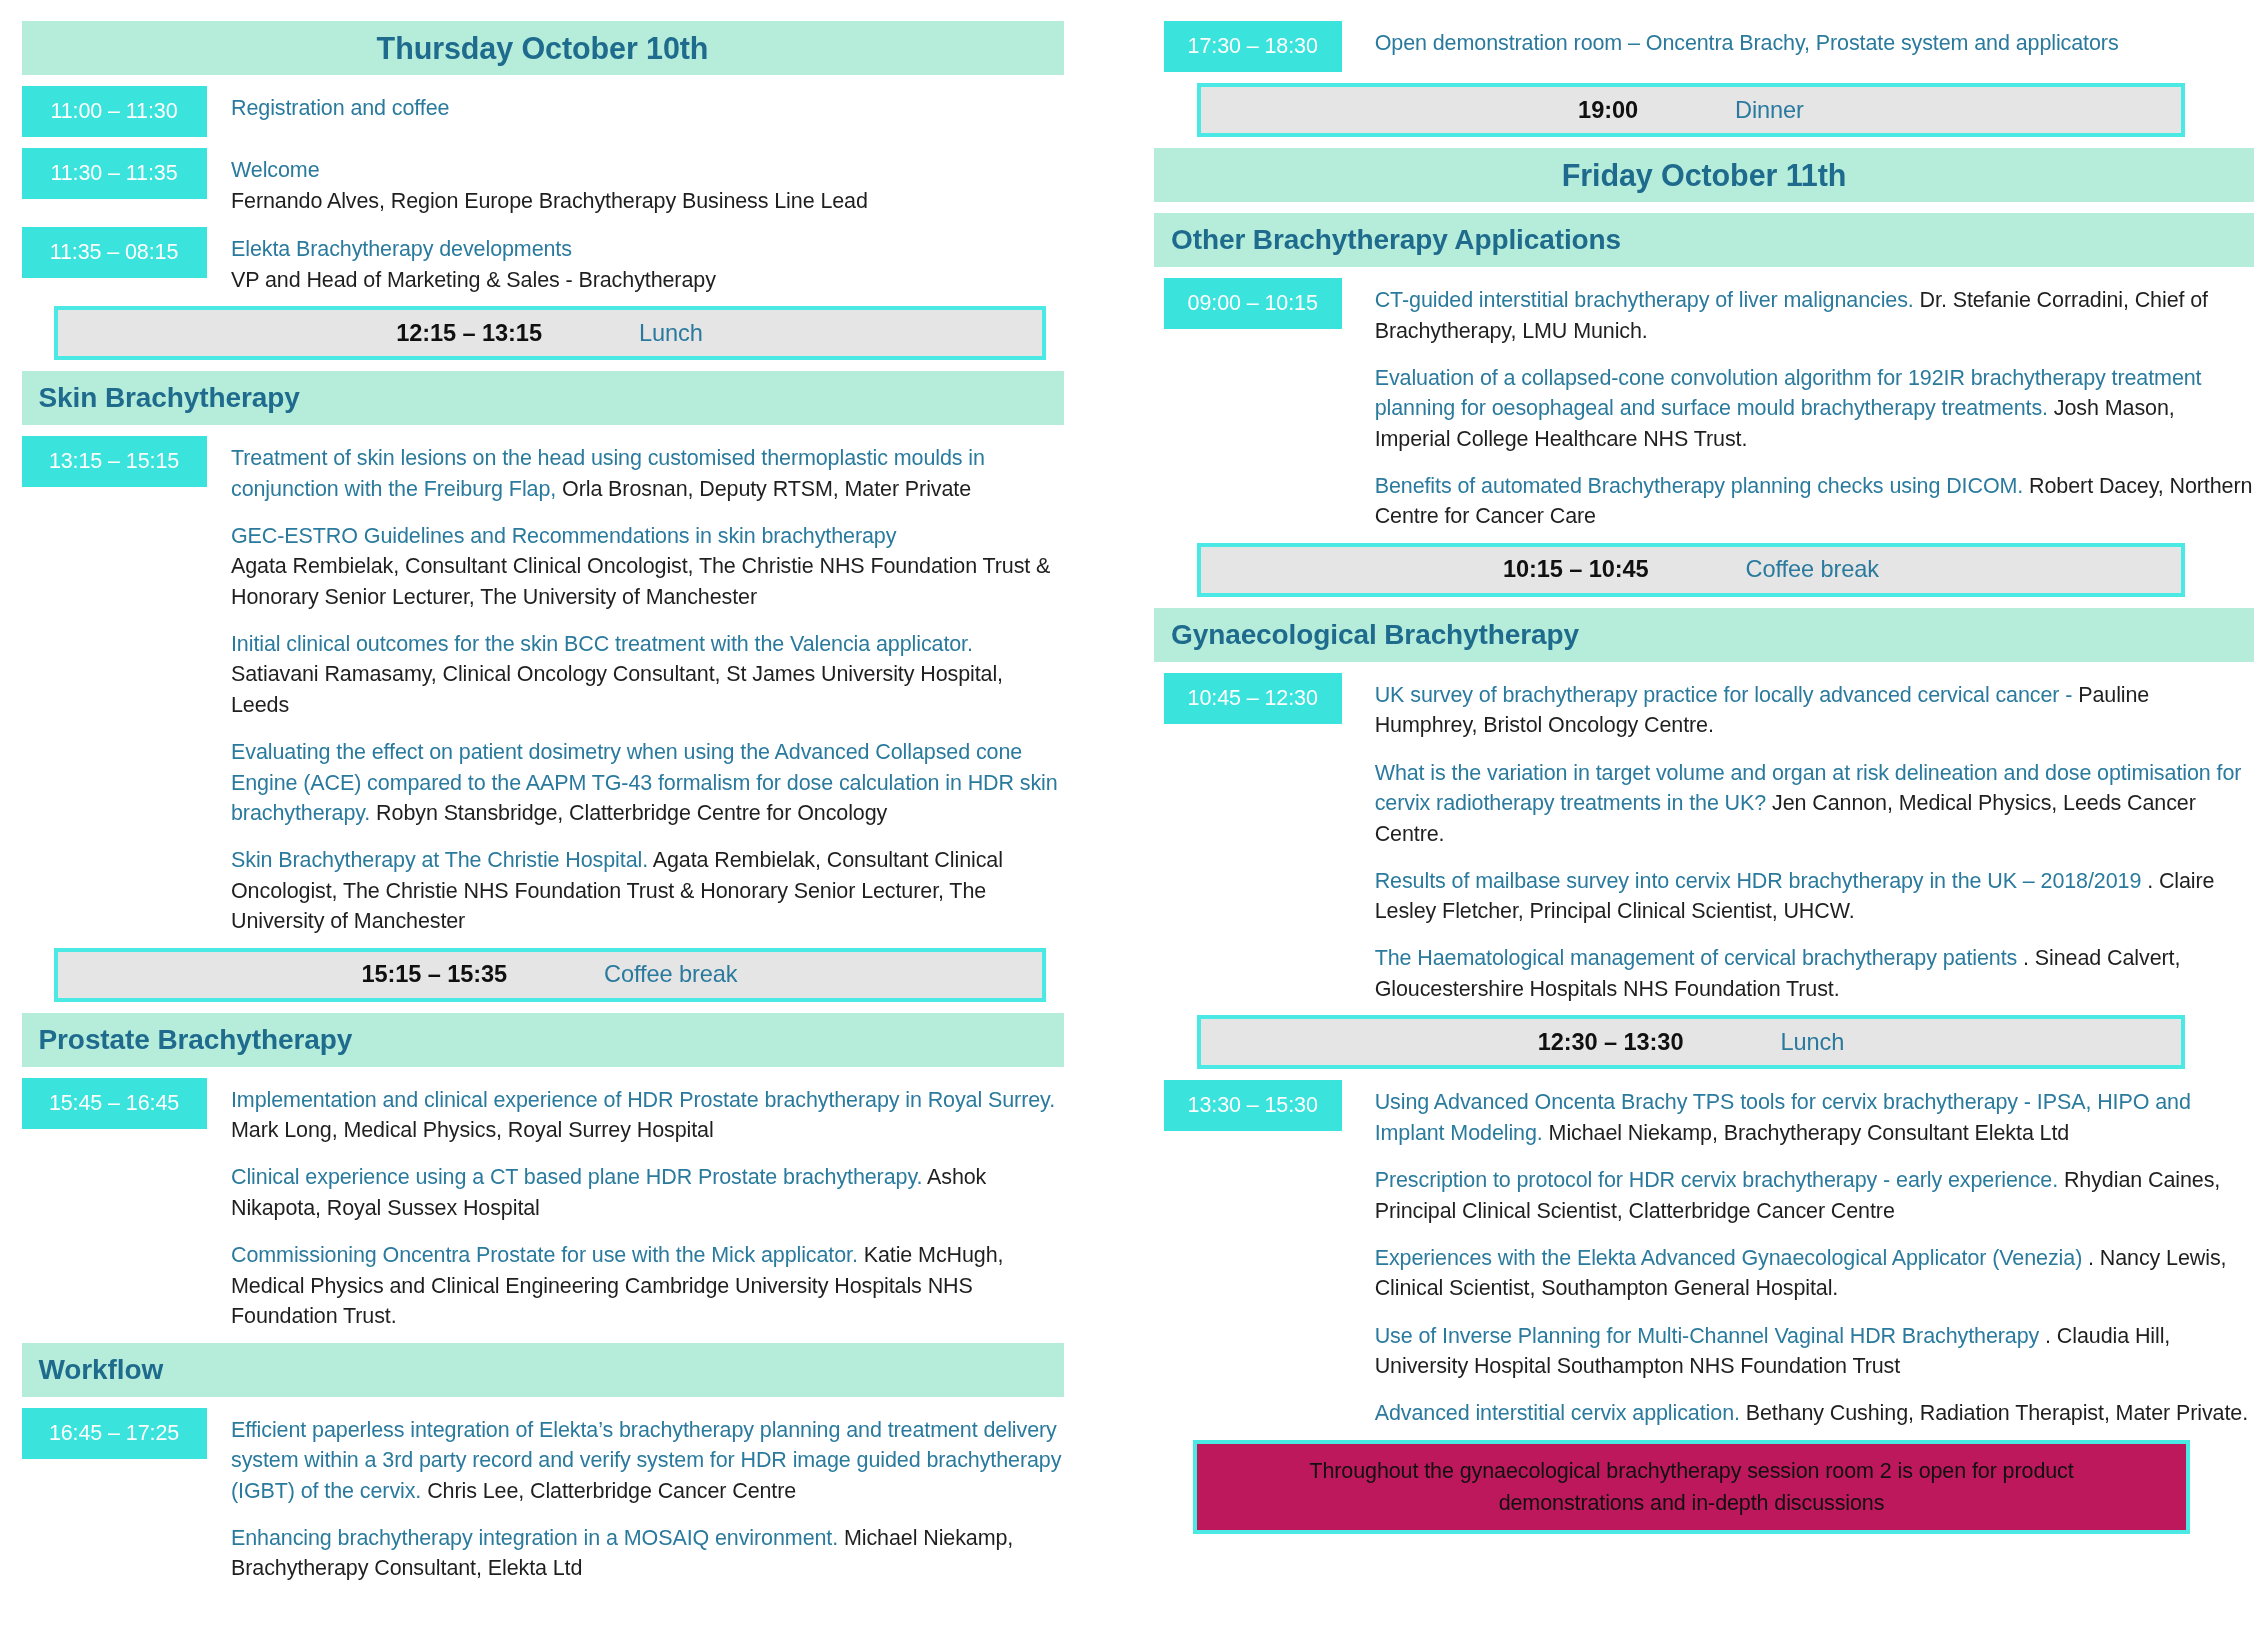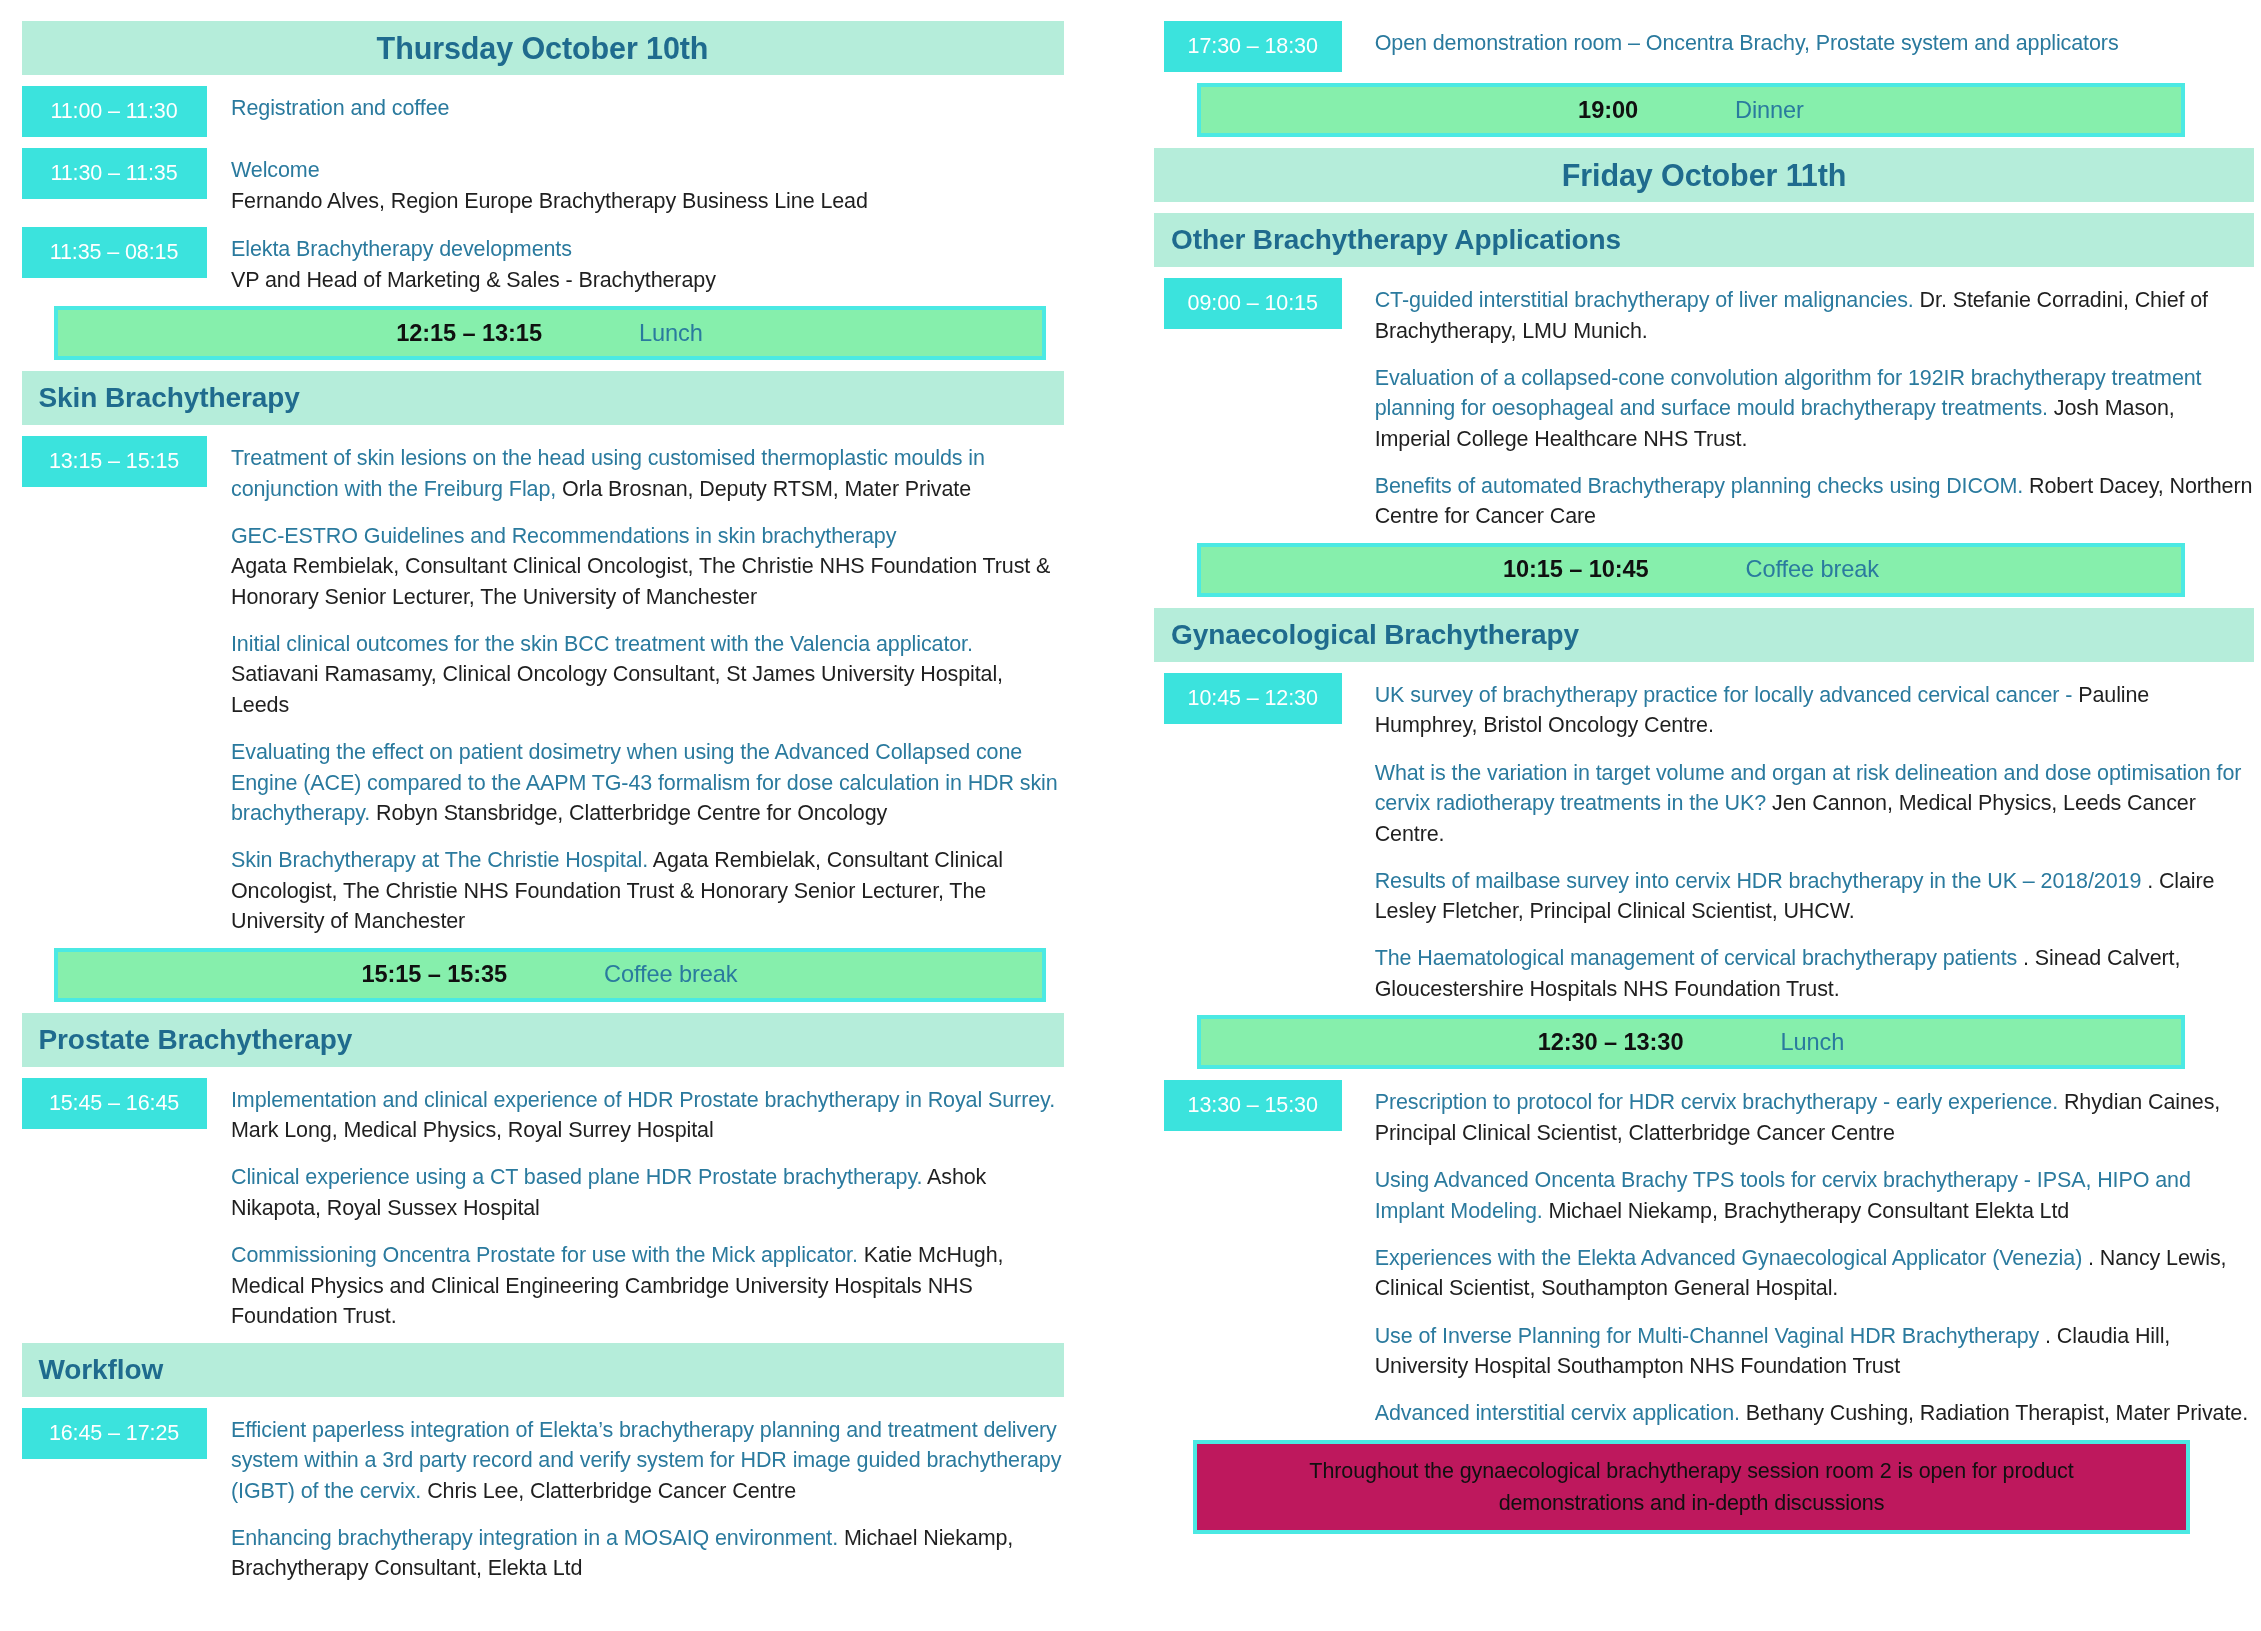--- a/index.html
+++ b/index.html
@@ -43,21 +43,21 @@
     margin:0 0 16.7px 0;
     color:var(--ink);
   }
   .entry:last-child{margin-bottom:0;}
   .entry .t{color:var(--teal);}
   .entry .s{color:var(--ink);}
   .entry .s.block{display:block;}
 
   .box{
     border:4.2px solid var(--box-border);
-    background:#86efac;
+    background:#e5e5e5;
     height:54px;box-sizing:border-box;
     display:flex;align-items:center;justify-content:center;
     gap:97px;
     margin:0 0 11px 32px;
     width:992px;
     font-size:23.6px;
   }
   .column.right .box{margin-left:43px;width:988px;}
   .box .time{font-weight:bold;color:#101010;}
   .box .label{color:var(--teal);}
@@ -170,22 +170,22 @@
           <p class="entry"><span class="t">The Haematological management of cervical brachytherapy patients</span> <span class="s">. Sinead Calvert, Gloucestershire Hospitals NHS Foundation Trust.</span></p>
         </div>
       </div>
       <div class="box">
         <span class="time">12:30 – 13:30</span>
         <span class="label">Lunch</span>
       </div>
       <div class="session">
         <div class="badge">13:30 – 15:30</div>
         <div class="entries">
+          <p class="entry"><span class="t">Using Advanced Oncenta Brachy TPS tools for cervix brachytherapy - IPSA, HIPO and Implant Modeling.</span> <span class="s">Michael Niekamp, Brachytherapy Consultant Elekta Ltd</span></p>
           <p class="entry"><span class="t">Prescription to protocol for HDR cervix brachytherapy - early experience.</span> <span class="s">Rhydian Caines, Principal Clinical Scientist, Clatterbridge Cancer Centre</span></p>
-          <p class="entry"><span class="t">Using Advanced Oncenta Brachy TPS tools for cervix brachytherapy - IPSA, HIPO and Implant Modeling.</span> <span class="s">Michael Niekamp, Brachytherapy Consultant Elekta Ltd</span></p>
           <p class="entry"><span class="t">Experiences with the Elekta Advanced Gynaecological Applicator (Venezia)</span> <span class="s">. Nancy Lewis, Clinical Scientist, Southampton General Hospital.</span></p>
           <p class="entry"><span class="t">Use of Inverse Planning for Multi-Channel Vaginal HDR Brachytherapy</span> <span class="s">. Claudia Hill, University Hospital Southampton NHS Foundation Trust</span></p>
           <p class="entry"><span class="t">Advanced interstitial cervix application.</span> <span class="s">Bethany Cushing, Radiation Therapist, Mater Private.</span></p>
         </div>
       </div>
       <div class="note">Throughout the gynaecological brachytherapy session room 2 is open for product demonstrations and in-depth discussions</div>
     </div>
 </div>
 
 

